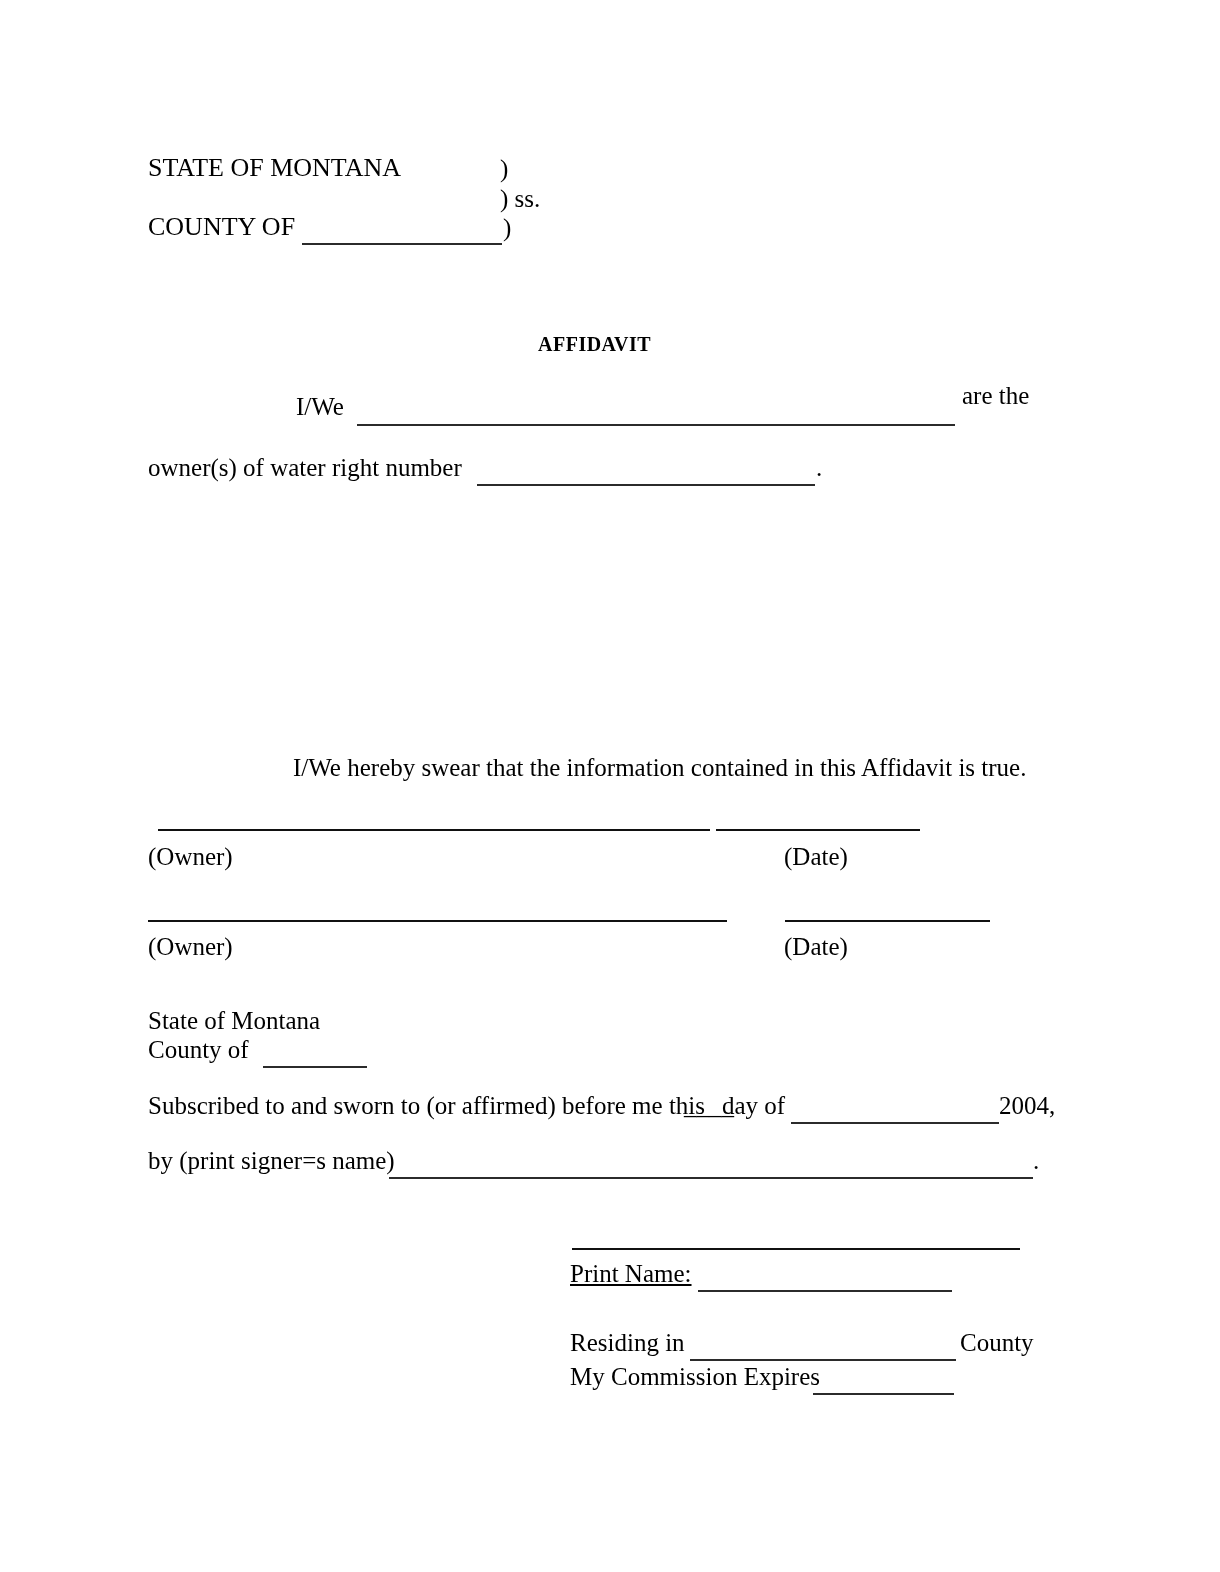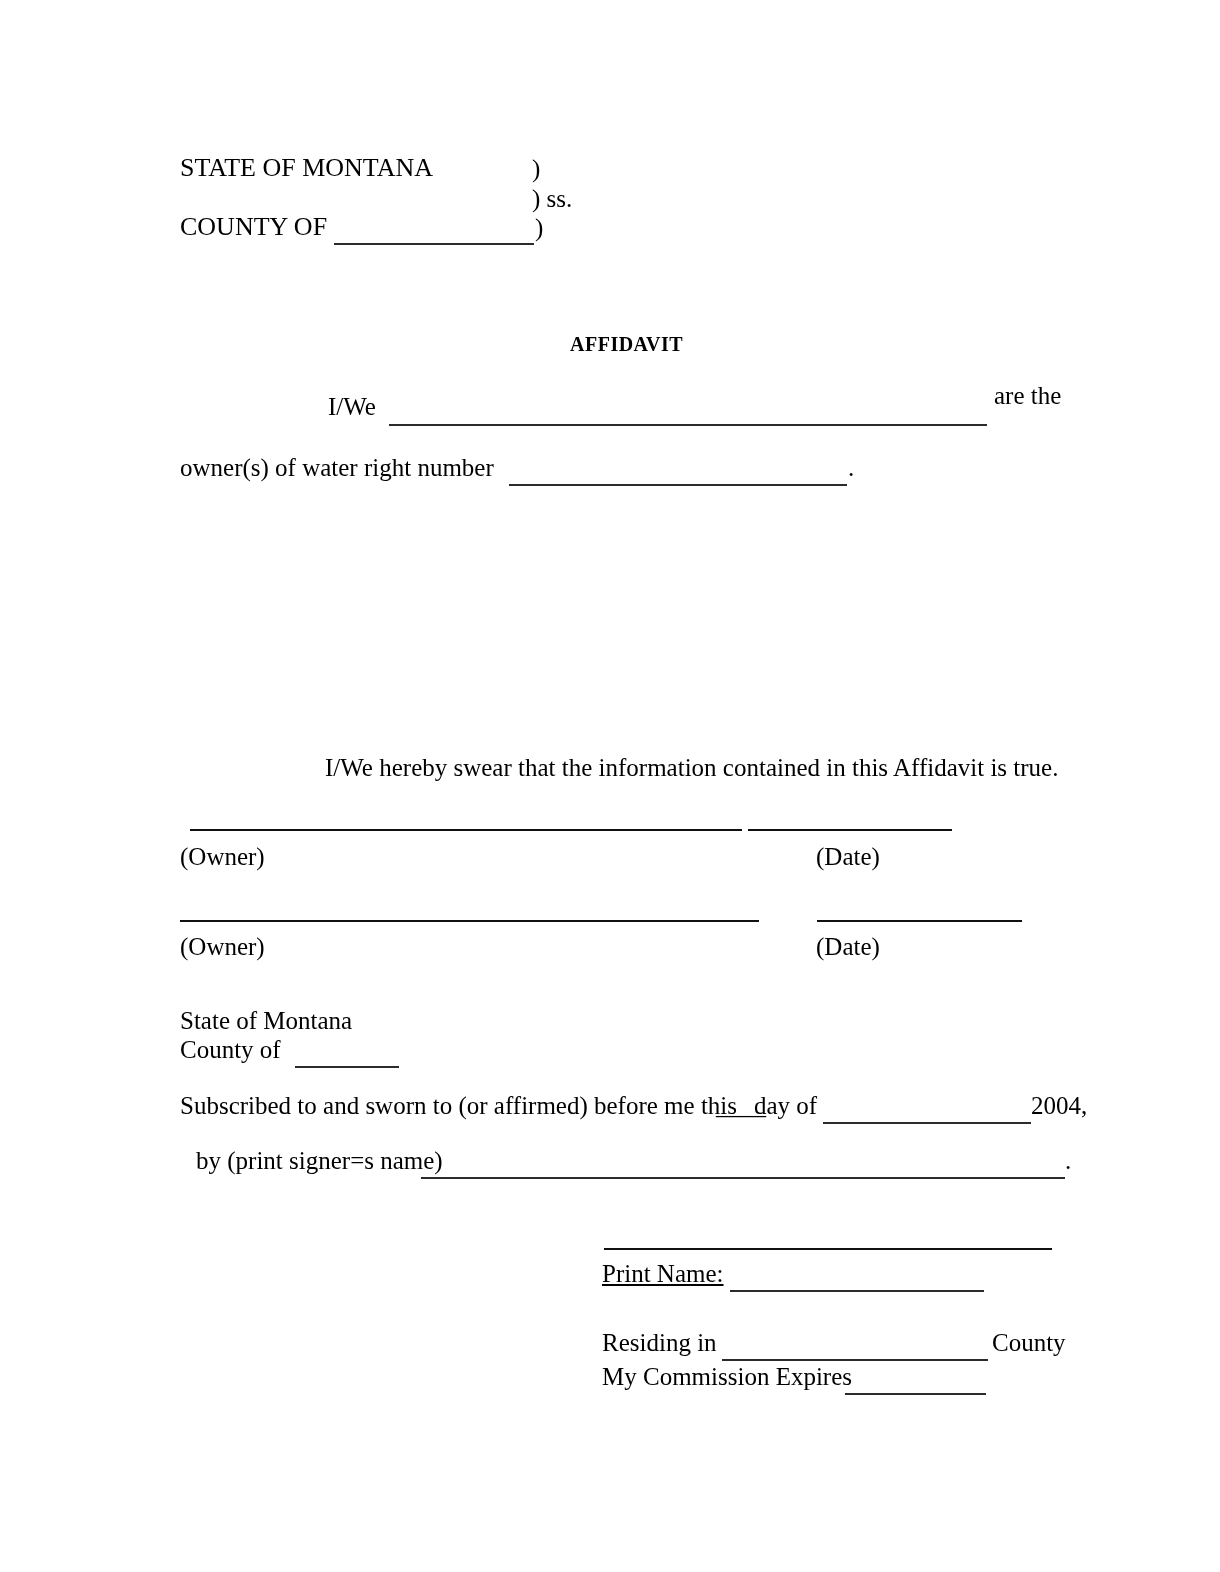--- a/index.html
+++ b/index.html
@@ -13,21 +13,20 @@
     position: relative;
     font-family: "Liberation Serif", "DejaVu Serif", serif;
     color: #000000;
     -webkit-font-smoothing: antialiased;
   }
 
   .page {
     position: absolute;
     inset: 0;
     background: #ffffff;
-    margin-left: 32px;
   }
 
   
   .run {
     position: absolute;
     white-space: pre;
     font-size: 25px;
     line-height: 1;
     color: #000;
   }
@@ -106,21 +105,21 @@
   <div class="run" style="left:148px; top:1093px;text-align:right;">Subscribed to and sworn to (or affirmed) before me this</div>
 
   <div class="run" style="left:684px; top:1093px;">____</div>
 
   <div class="run" style="left:722px; top:1093px;">day of</div>
 
   <div class="rule" style="left:791px; top:1122px; width:208px;"></div>
 
   <div class="run" style="left:999px; top:1093px;">2004,</div>
 
-  <div class="run" style="left:164px; top:1148px;">by (print signer=s name)</div>
+  <div class="run" style="left:148px; top:1148px;">by (print signer=s name)</div>
 
   <div class="rule" style="left:389px; top:1177px; width:644px;"></div>
 
   <div class="run" style="left:1033px; top:1148px;">.</div>
 
   <div class="rule dark" style="left:572px; top:1248px; width:448px;"></div>
 
   <div class="run" style="left:570px; top:1261px;text-decoration:underline;">Print Name:</div>
 
   <div class="rule" style="left:698px; top:1290px; width:254px;"></div>

